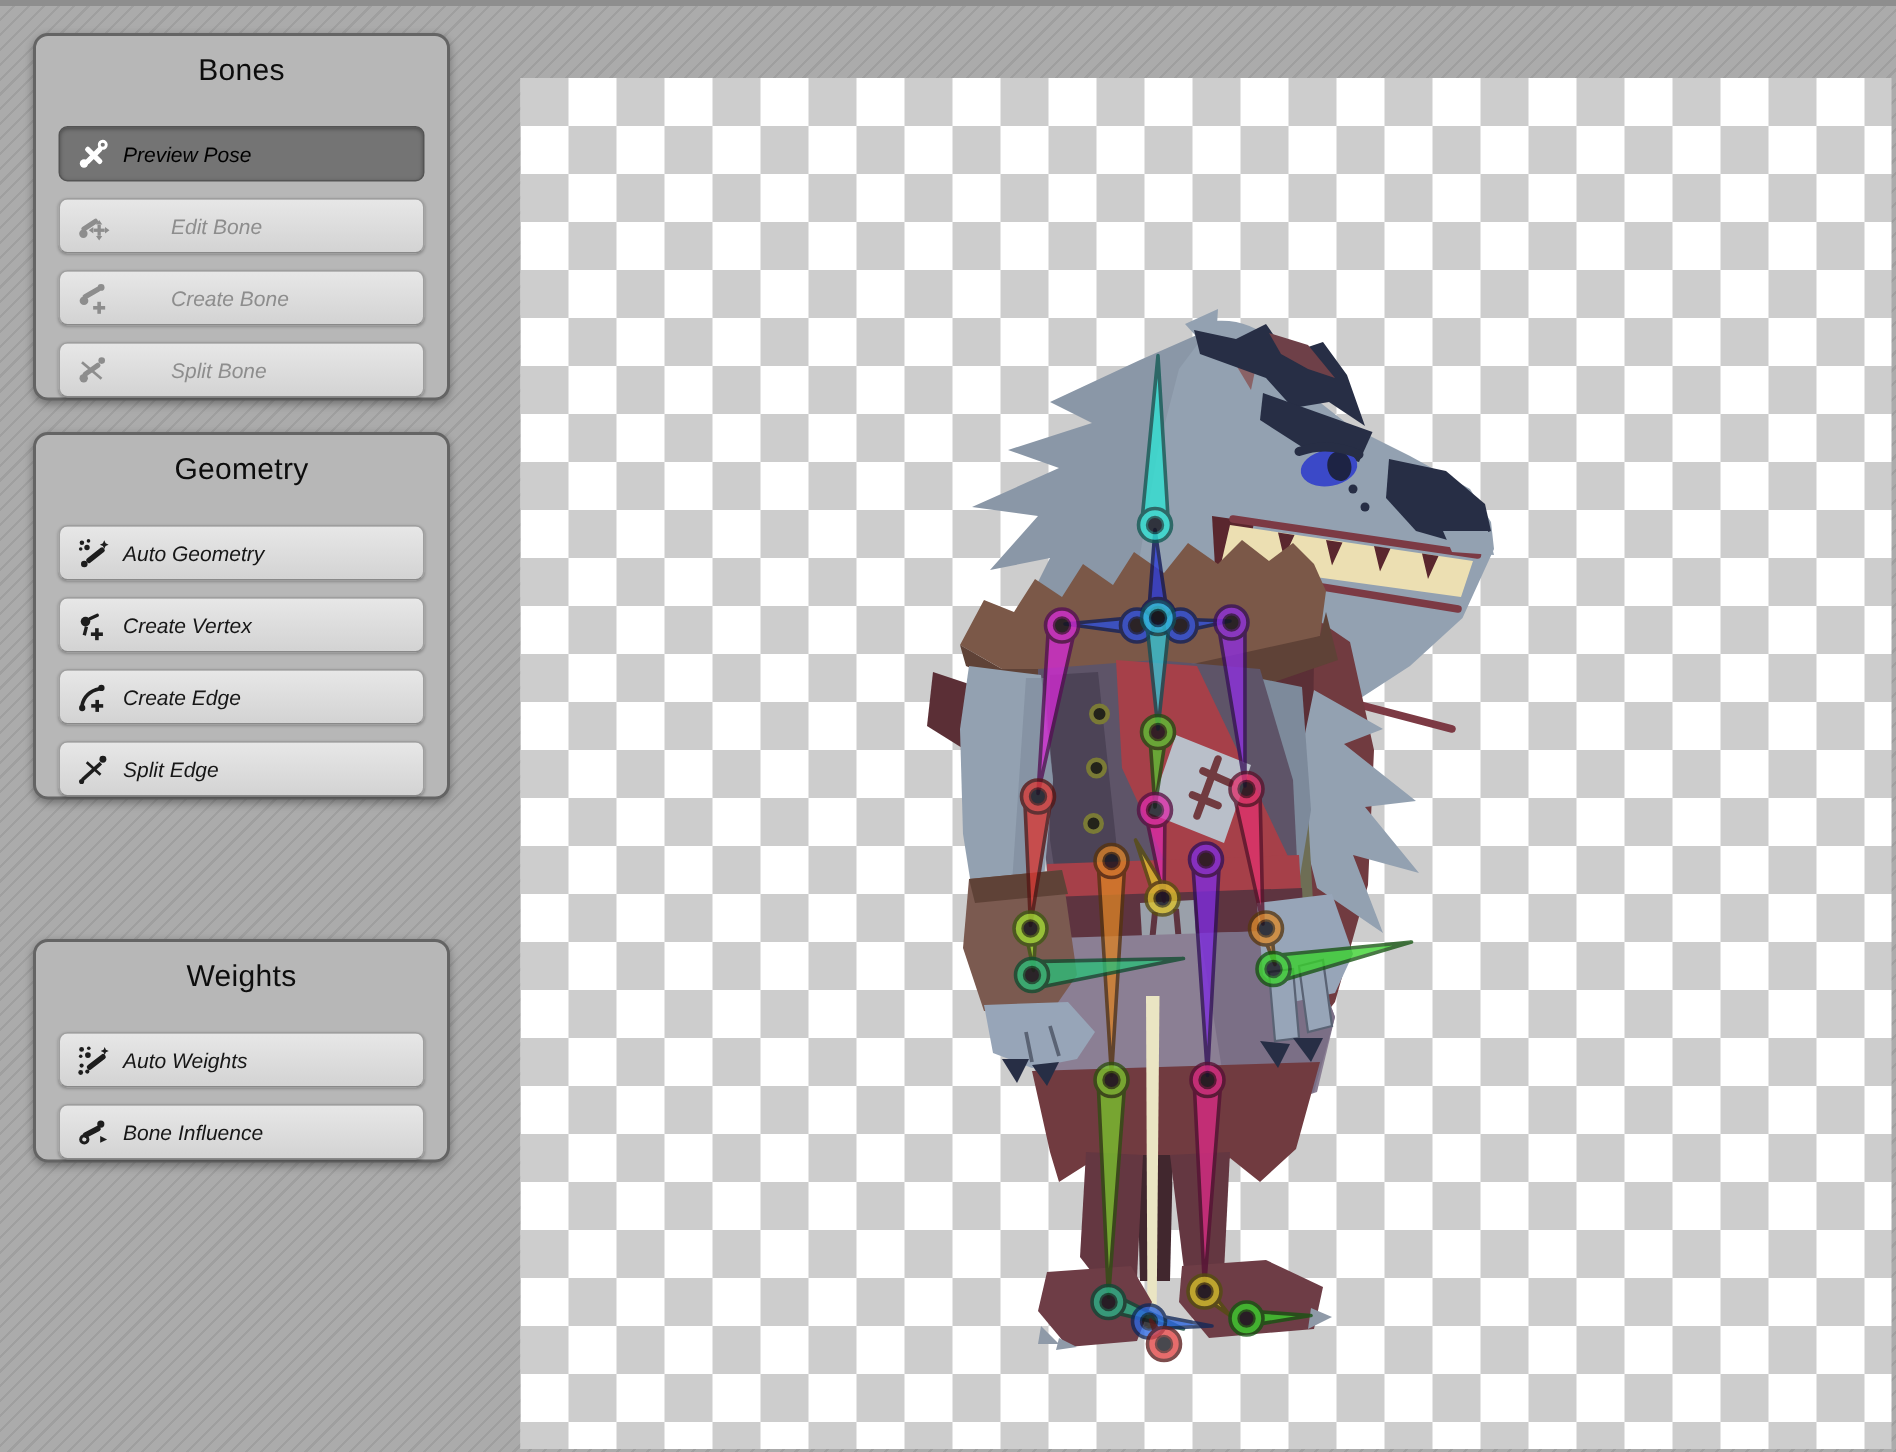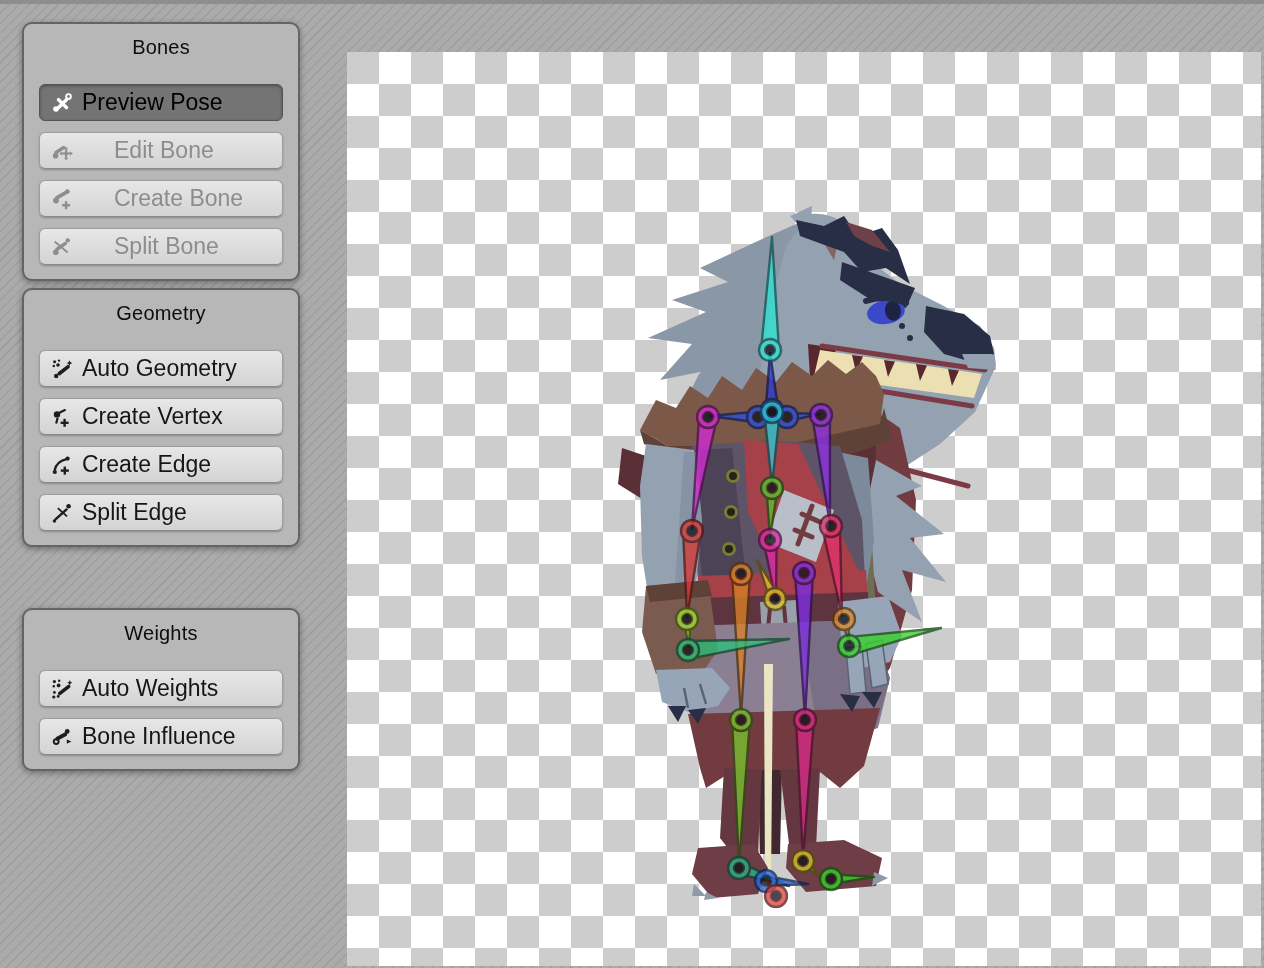--- a/index.html
+++ b/index.html
@@ -15,38 +15,38 @@
     position:absolute;left:347px;top:52px;width:914px;height:914px;
     background:repeating-conic-gradient(#ffffff 0% 25%, #cdcdcd 0% 50%);
     background-size:64px 64px;
   }
   #scene{position:absolute;left:0;top:0;}
   
   .panel{
     position:absolute;left:22px;width:278px;box-sizing:border-box;
     background:#b7b7b7;border:2px solid #646464;border-radius:10px;
     box-shadow:0 2px 6px rgba(0,0,0,0.35);
-    padding:8px 0 14px 0;
+    padding:8px 0 0 0;
   }
   .panel-title{
     text-align:center;font-size:20px;line-height:30px;color:#0d0d0d;
     margin-bottom:22px;letter-spacing:0.2px;
   }
   .btn{
     height:37px;margin:0 15px 11px 15px;border-radius:6px;
     background:linear-gradient(#e7e7e7,#d3d3d3);
     border:1px solid #9e9e9e;border-bottom-color:#898989;
     box-shadow:0 1px 2px rgba(0,0,0,0.25);
     display:flex;align-items:center;box-sizing:border-box;
     cursor:pointer;
   }
   .btn:last-child{margin-bottom:0;}
   .btn .icon{width:24px;height:24px;margin:0 8px 0 10px;flex:0 0 auto;color:#1d1d1d;}
   .btn .icon svg{width:24px;height:24px;display:block;}
-  .btn .label{font-size:23px;color:#161616;white-space:nowrap;}
+  .btn .label{font-size:14px;color:#161616;white-space:nowrap;font-style:italic;}
   .btn.selected{
     background:#747474;border-color:#545454;
     box-shadow:inset 0 1px 3px rgba(0,0,0,0.35);
   }
   .btn.selected .icon{color:#ffffff;}
   .btn.selected .label{color:#000000;}
   .btn.disabled .icon{color:#8d8d8d;}
   .btn.disabled .label{color:#8d8d8d;margin-left:32px;}
 </style>
 </head>
@@ -381,21 +381,21 @@
               <rect x="2.8" y="12.2" width="16.6" height="2.4" transform="rotate(-42 11 13.4)"></rect>
               <circle cx="18.6" cy="5.2" r="2.3"></circle>
               <circle cx="4.4" cy="20" r="1.7"></circle>
               <rect x="6.2" y="10.4" width="12.4" height="1.8" transform="rotate(42 12.4 11.3)"></rect>
             </g>
           </svg>
         </span>
         <span class="label">Split Edge</span>
       </div>
     </div>
-    <div class="panel" style="top: 608px;">
+    <div class="panel" style="top: 626px;">
       <div class="panel-title">Weights</div>
       <div class="btn">
         <span class="icon">
           <svg viewBox="0 0 24 24">
             <g fill="currentColor">
               <circle cx="4.4" cy="4.6" r="1.6"></circle>
               <circle cx="9.2" cy="3.8" r="1.2"></circle>
               <circle cx="3.8" cy="9.2" r="1.2"></circle>
               <circle cx="8.6" cy="8.4" r="1.9"></circle>
               <circle cx="4.4" cy="15.4" r="1.4"></circle>

